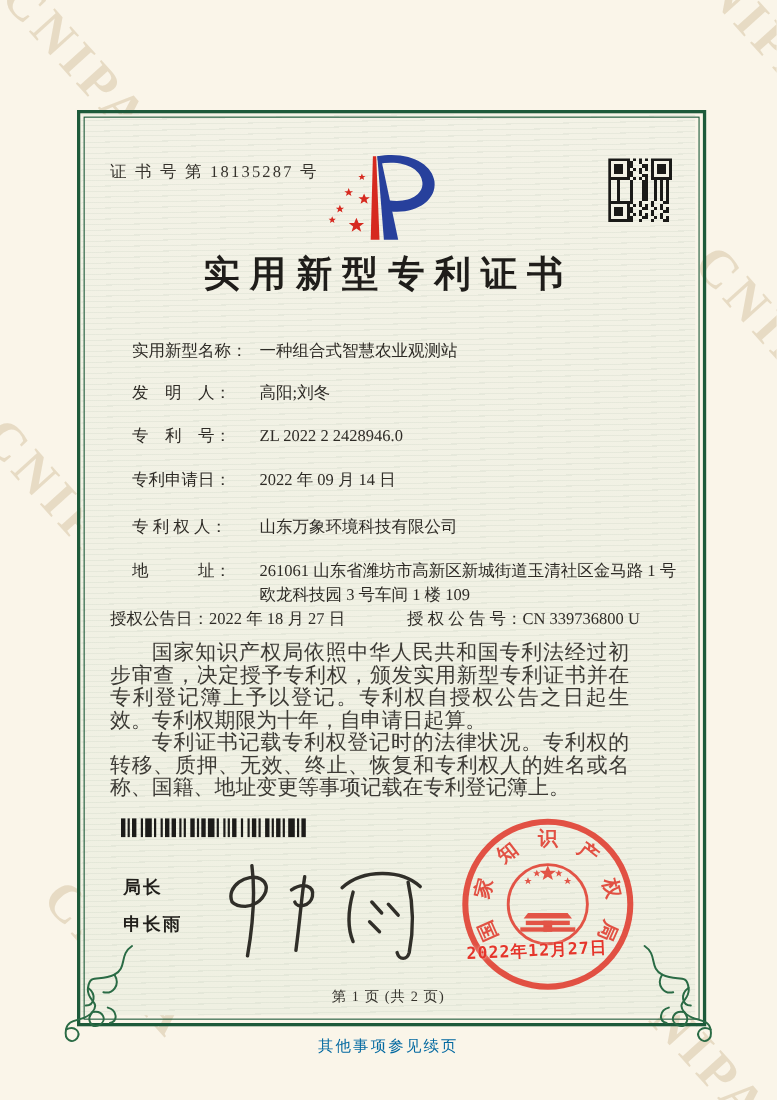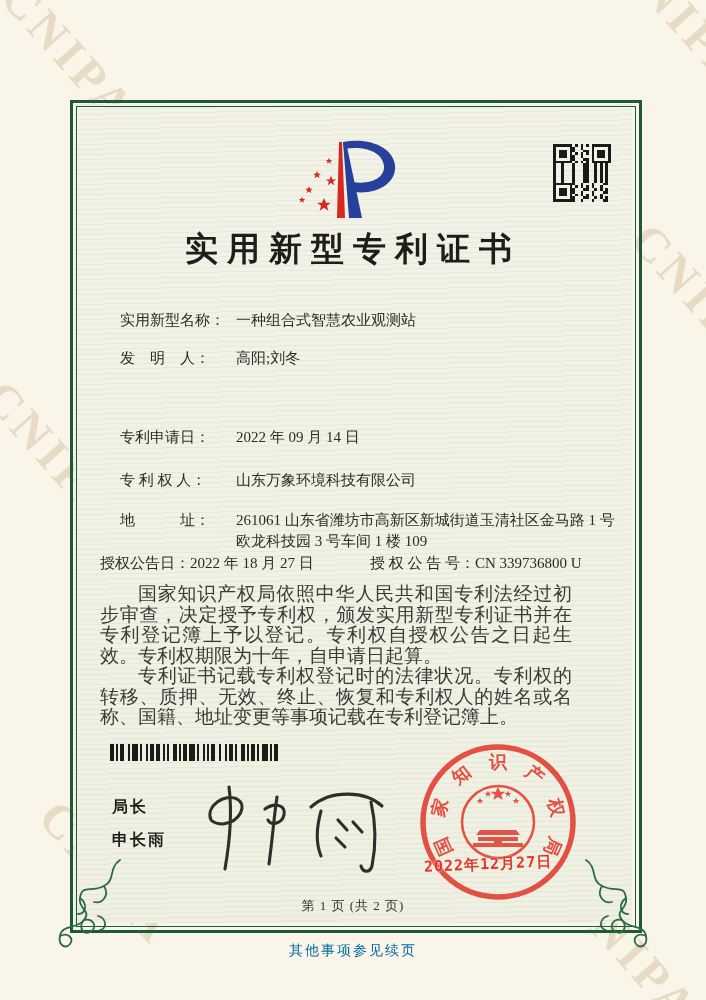--- a/index.html
+++ b/index.html
@@ -104,20 +104,21 @@
     <g fill="none" stroke="#2a6b45" stroke-width="1.8" stroke-linecap="round">
       <path d="M72,4 C60,12 68,24 56,30 C42,37 34,28 32,42 C30,54 44,54 36,64 C28,74 14,68 12,80"></path>
       <path d="M56,30 C62,40 54,48 46,46"></path>
       <path d="M32,42 C40,48 38,58 30,58"></path>
       <path d="M36,64 c10,-2 14,8 6,12 c-7,3 -12,-5 -6,-12"></path>
       <path d="M12,80 c8,-4 14,2 10,8 c-4,5 -12,2 -10,-8"></path>
       <path d="M50,60 c8,2 10,12 2,14"></path>
     </g>
   </svg>
 
+  <div class="cert-number">证 书 号 第 18135287 号</div>
 
   <svg class="logo" viewBox="0 0 114 96">
 
     <path d="M47,11 C76,6 97,18 99,34 C101,52 81,64 58,61 L57,51 C76,54 89,46 88,35 C87,22 70,14 48,18 Z" fill="#27409c"></path>
 
     <path d="M47,11 L50,11 L66,87 L53,87 Z" fill="#27409c"></path>
 
     <path d="M43,11 L46,11 L49,87 L41,87 Z" fill="#d6291f"></path>
 
     <g fill="#d6291f">
@@ -255,20 +256,23 @@
     </svg>
 
   <div class="title">实用新型专利证书</div>
 
   <div class="field-row row-0">
     <span class="field-label">实用新型名称：</span><span class="field-value">一种组合式智慧农业观测站</span>
   </div>
   <div class="field-row row-1">
     <span class="field-label">发　明　人：</span><span class="field-value">高阳;刘冬</span>
   </div>
+  <div class="field-row row-2">
+    <span class="field-label">专　利　号：</span><span class="field-value">ZL 2022 2 2428946.0</span>
+  </div>
   <div class="field-row row-3">
     <span class="field-label">专利申请日：</span><span class="field-value">2022 年 09 月 14 日</span>
   </div>
   <div class="field-row row-4">
     <span class="field-label">专 利 权 人：</span><span class="field-value">山东万象环境科技有限公司</span>
   </div>
   <div class="field-row row-5">
     <span class="field-label">地　　　址：</span><span class="field-value">261061 山东省潍坊市高新区新城街道玉清社区金马路 1 号
 欧龙科技园 3 号车间 1 楼 109</span>
   </div>

